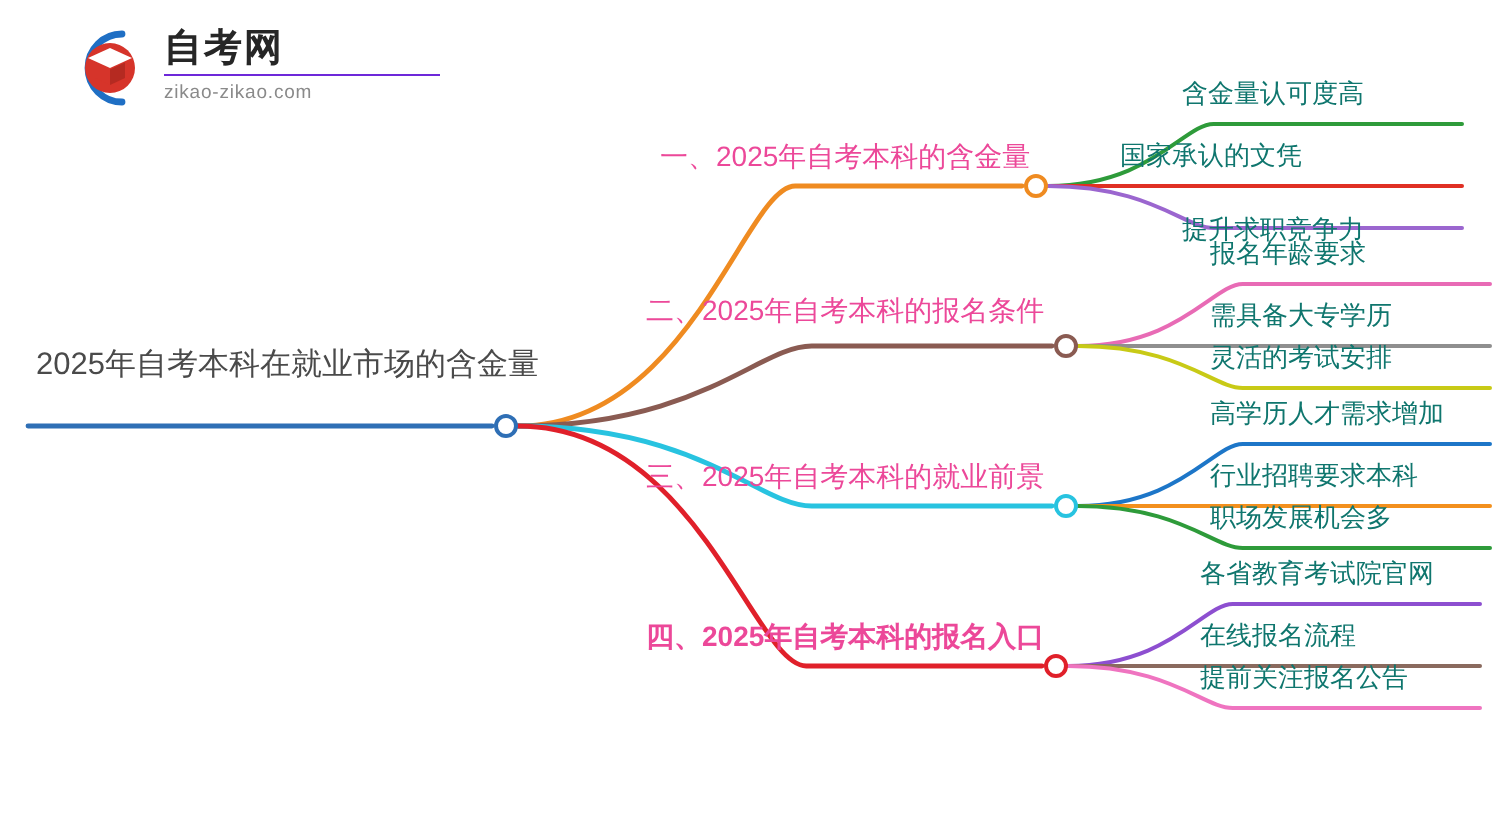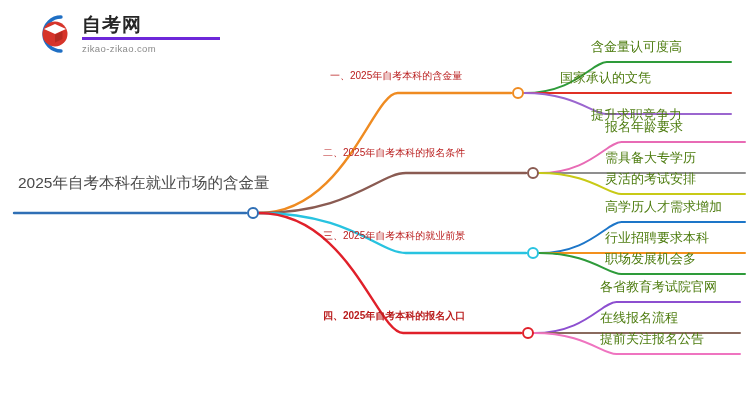--- a/index.html
+++ b/index.html
@@ -35,21 +35,21 @@
     left: 52px;
     top: 4px;
     width: 138px;
   }
   #logo-title {
     font-size: 19px;
     font-weight: bold;
     color: #262626;
     letter-spacing: 1px;
     line-height: 22px;
-    border-bottom: 3px solid #6d28d9;
+    border-bottom: 1px solid #6d28d9;
     padding-bottom: 1px;
   }
   #logo-sub {
     font-size: 9.5px;
     color: #8a8a8a;
     letter-spacing: 0.4px;
     line-height: 14px;
     padding-top: 2px;
   }
 
@@ -73,26 +73,26 @@
     position: absolute;
     color: #5a5a5a;
     white-space: nowrap;
     line-height: 1;
   }
   .root-label {
     font-size: 15.5px;
     color: #4a4a4a;
   }
   .branch-label {
-    font-size: 10px;
-    color: #b91c1c;
+    font-size: 14px;
+    color: #ec4899;
   }
   .leaf-label {
     font-size: 13px;
-    color: #4d7c0f;
+    color: #0f766e;
   }
 
   .node-dot {
     position: absolute;
     border-radius: 50%;
     background: #ffffff;
     box-sizing: border-box;
   }
 </style>
 </head>

